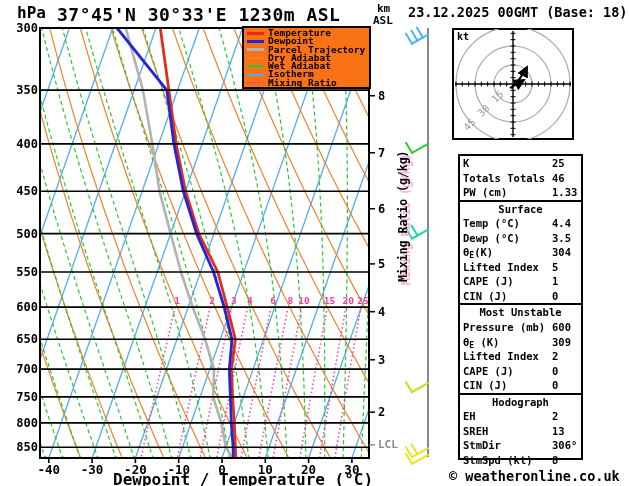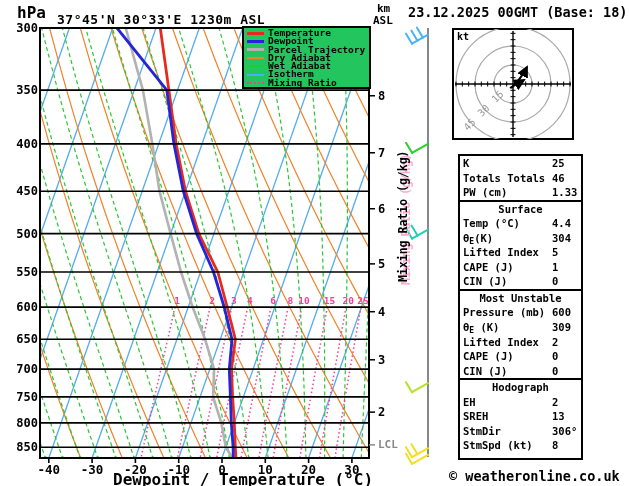--- a/index.html
+++ b/index.html
@@ -3,32 +3,32 @@
 <meta charset="utf-8">
 <style>
   html,body{margin:0;padding:0;background:#fff;}
   .stage{position:relative;width:629px;height:486px;background:#fff;overflow:hidden;
          font-family:"DejaVu Sans Mono","Liberation Mono",monospace;color:#000;}
   .abs{position:absolute;white-space:nowrap;}
   .bold{font-weight:bold;}
   #plot{position:absolute;left:0;top:0;}
   
   .hpa{left:17px;top:3px;font-size:16px;}
-  .title{left:57px;top:12px;font-size:13px;letter-spacing:0.5px;}
+  .title{left:57px;top:4px;font-size:18px;letter-spacing:0.5px;}
   .rtitle{left:408px;top:4px;font-size:13.5px;}
   .km{left:377px;top:2px;font-size:11px;}
   .asl{left:373px;top:14px;font-size:11px;text-align:center;}
   .xlabel{left:113px;top:470px;font-size:16px;}
   .copyright{left:449px;top:468px;font-size:13.5px;}
   .ktlabel{left:457px;top:31px;font-size:10px;}
   .lcl{left:378px;top:438px;font-size:11px;color:#8a8a8a;}
   .mixlabel{left:338px;top:210px;font-size:11.5px;transform:rotate(-90deg);transform-origin:center;width:130px;text-align:center;}
   .mixlabel.shadow{left:341px;top:213px;color:#ffaacf;}
   
-  .legend{left:242px;top:26px;width:129px;height:63px;border:2px solid #000;background:#22c55e;
+  .legend{left:242px;top:26px;width:129px;height:63px;border:2px solid #000;background:#f97316;
           box-sizing:border-box;padding:1px 8px 0 3px;}
   .legend .li{display:flex;align-items:center;height:8.3px;}
   .legend .sample{width:17px;margin-right:4px;flex:0 0 17px;}
   .legend .ltext{font-size:9.5px;font-weight:bold;line-height:8.3px;}
   
   .dtable{left:458px;top:154px;width:125px;height:306px;border:2px solid #000;background:#fff;
           box-sizing:border-box;font-size:10.5px;font-weight:bold;}
   .tsec-border{border-top:2px solid #000;}
   .trow{height:14.56px;line-height:14.56px;display:flex;padding:0 3px;overflow:hidden;}
   .thead{justify-content:center;}
@@ -347,20 +347,24 @@
           <span class="tval">1.33</span>
         </div>
       </div>
       <div class="tsec-border">
         <div class="trow thead">Surface</div>
         <div class="trow">
           <span class="tlabel">Temp (°C)</span>
           <span class="tval">4.4</span>
         </div>
         <div class="trow">
+          <span class="tlabel">Dewp (°C)</span>
+          <span class="tval">3.5</span>
+        </div>
+        <div class="trow">
           <span class="tlabel">θ<sub>E</sub>(K)</span>
           <span class="tval">304</span>
         </div>
         <div class="trow">
           <span class="tlabel">Lifted Index</span>
           <span class="tval">5</span>
         </div>
         <div class="trow">
           <span class="tlabel">CAPE (J)</span>
           <span class="tval">1</span>

